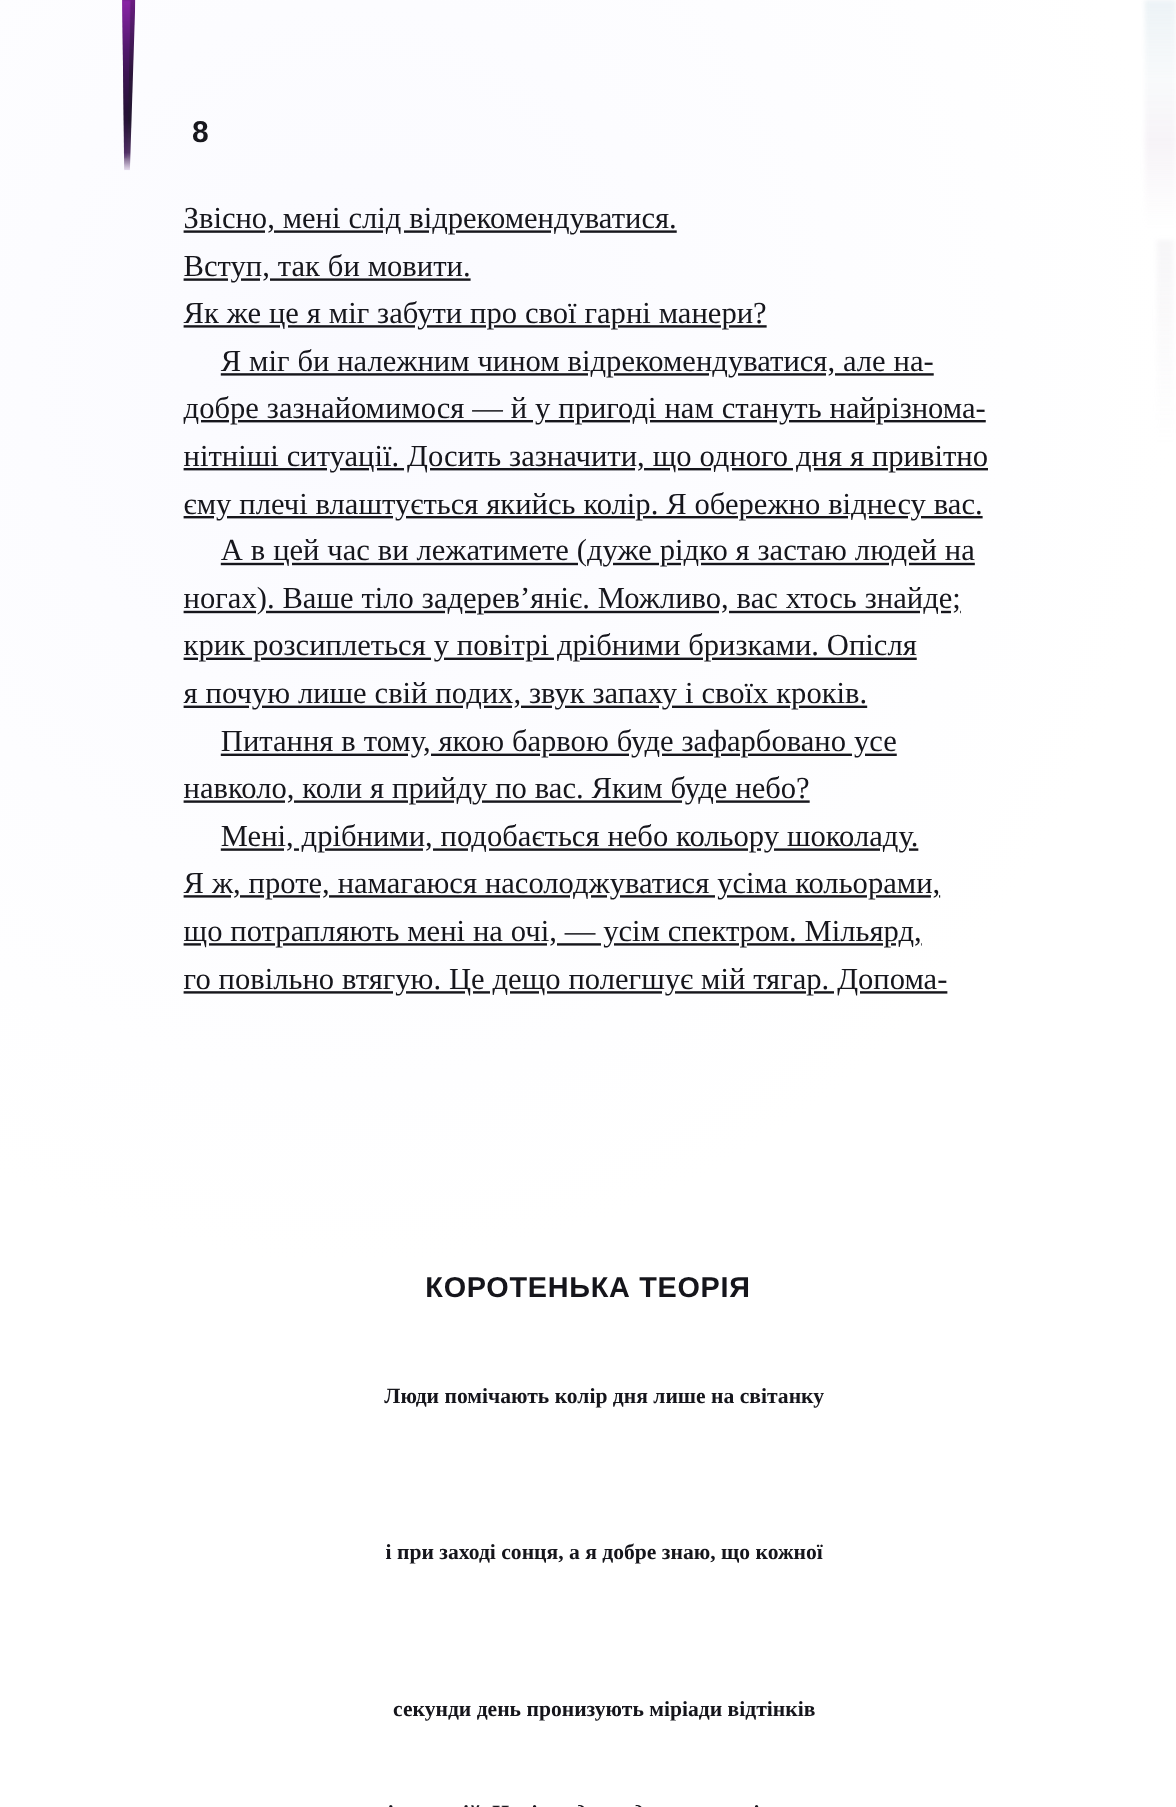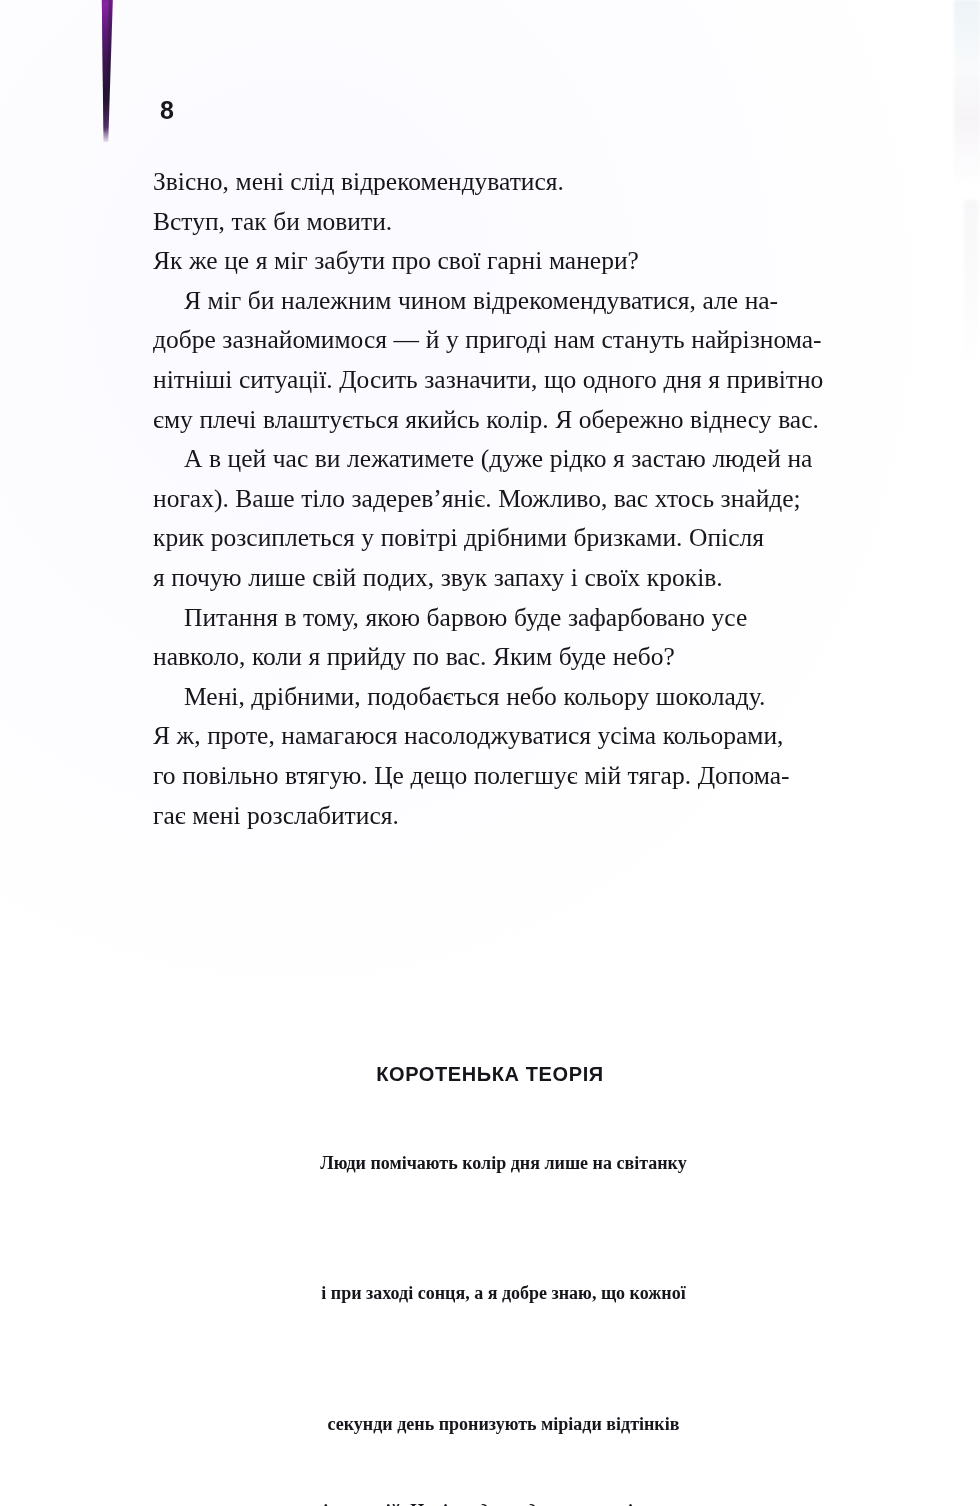--- a/index.html
+++ b/index.html
@@ -110,21 +110,21 @@
     margin: 0;
     font-size: 25.5px;
     line-height: 39.6px;
     text-align: justify;
     text-align-last: left;
     color: #16161c;
     -webkit-hyphens: none;
     hyphens: none;
     word-spacing: 0.2px;
   }
-  .para.noindent { text-indent: 0; }
+  .para.noindent { text-indent: 0; text-decoration: underline; }
 
   
   .line {
     display: block;
     white-space: pre;
     font-size: 25.5px;
     line-height: 39.6px;
     color: #16161c;
   }
   .line.ind { padding-left: 31px; }
@@ -132,21 +132,21 @@
   .theory {
     position: absolute;
     left: 128px;
     top: 1052px;
     width: 724px;
     text-align: center;
   }
   .theory .head {
     font-family: "Liberation Sans", "DejaVu Sans", sans-serif;
     font-weight: bold;
-    font-size: 20px;
+    font-size: 24px;
     letter-spacing: 0.6px;
     line-height: 44px;
     margin: 0 0 2px 0;
     color: #15151b;
   }
   .theory .bline {
     font-family: "Liberation Serif", "DejaVu Serif", serif;
     font-weight: bold;
     font-size: 18px;
     line-height: 43.5px;
@@ -200,22 +200,22 @@
     </p>
 
     <p class="para noindent">
       <span class="line ind">Питання в тому, якою барвою буде зафарбовано усе</span>
       <span class="line">навколо, коли я прийду по вас. Яким буде небо?</span>
     </p>
 
     <p class="para noindent">
       <span class="line ind">Мені, дрібними, подобається небо кольору шоколаду.</span>
       <span class="line">Я ж, проте, намагаюся насолоджуватися усіма кольорами,</span>
+      <span class="line">що потрапляють мені на очі, — усім спектром. Мільярд,</span>
       <span class="line">го повільно втягую. Це дещо полегшує мій тягар. Допома-</span>
-      <span class="line">гає мені розслабитися.</span>
     </p>
 
   </div>
 
   <div class="theory">
     <div class="head">КОРОТЕНЬКА ТЕОРІЯ</div>
 
     <div class="bline">
       <span>Люди помічають колір дня лише на світанку</span>
     </div>

